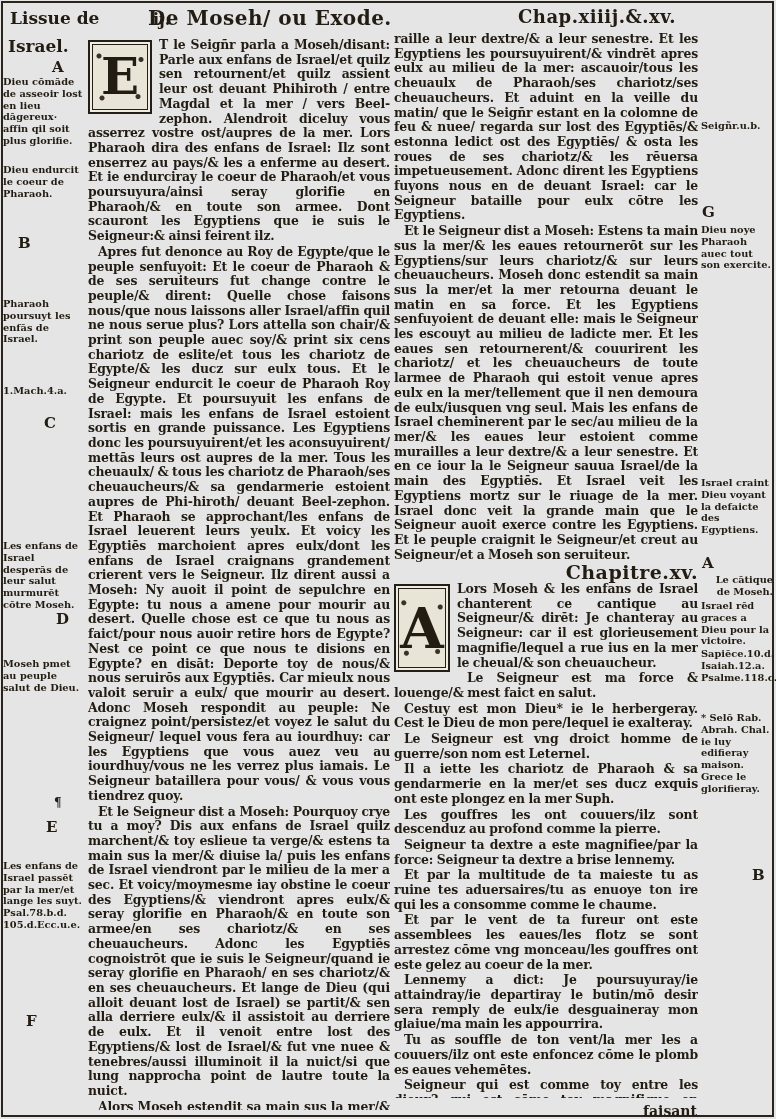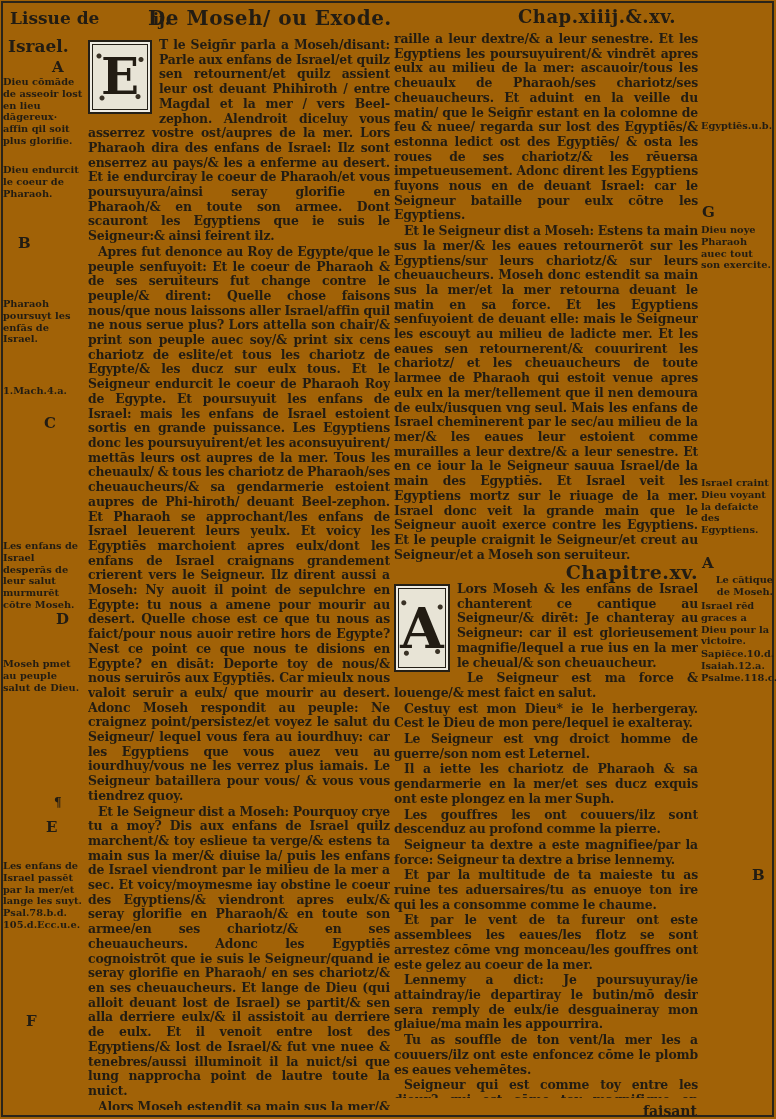--- a/index.html
+++ b/index.html
@@ -1,19 +1,19 @@
 <!DOCTYPE html>
 <html><head>
 <meta charset="utf-8">
 <style>
   html,body{margin:0;padding:0;background:#888;}
   .page{
     position:relative;
     width:776px;height:1119px;
-    background:#a16207;
+    background:#e5e5e5;
     font-family:"DejaVu Serif", serif;
     color:#221c13;
     overflow:hidden;
     box-sizing:border-box;
   }
   .frame{
     position:absolute;left:1px;top:1px;right:2px;bottom:2px;
     border:2px solid #2a241a;
     pointer-events:none;
   }
@@ -101,26 +101,27 @@
   <div class="mnote" style="left:3px;top:298px;">Pharaoh poursuyt les enfās de Israel.</div>
   <div class="mnote" style="left:3px;top:385px;">1.Mach.4.a.</div>
   <div class="mnote" style="left:3px;top:540px;">Les enfans de Israel desperās de leur salut murmurēt cōtre Moseh.</div>
   <div class="mnote" style="left:3px;top:658px;">Moseh pmet au peuple salut de Dieu.</div>
   <div class="mnote" style="left:3px;top:860px;">Les enfans de Israel passēt par la mer/et lange les suyt. Psal.78.b.d. 105.d.Ecc.u.e.</div>
 
   <div class="mletter" style="left:702px;top:203px;">G</div>
   <div class="mletter" style="left:702px;top:554px;">A</div>
   <div class="mletter" style="left:752px;top:866px;">B</div>
 
-  <div class="mnote mnote-r" style="left:701px;top:120px;">Egyptiēs.u.b.</div>
+  <div class="mnote mnote-r" style="left:701px;top:120px;">Seigñr.u.b.</div>
   <div class="mnote mnote-r" style="left:701px;top:224px;">Dieu noye Pharaoh auec tout son exercite.</div>
   <div class="mnote mnote-r" style="left:701px;top:477px;">Israel craint Dieu voyant la defaicte des Egyptiens.</div>
   <div class="mnote mnote-r" style="left:701px;top:574px;text-align:right;">Le cātique de Moseh.</div>
   <div class="mnote mnote-r" style="left:701px;top:600px;">Israel rēd graces a Dieu pour la victoire.</div>
   <div class="mnote mnote-r" style="left:701px;top:648px;">Sapiēce.10.d. Isaiah.12.a. Psalme.118.c.</div>
+  <div class="mnote mnote-r" style="left:701px;top:712px;">* Selō Rab. Abrah. Chal. ie luy edifieray maison. Grece le glorifieray.</div>
 
   <div class="col col-left">
     <p class="noindent">
       <span class="dropcap dropcap-e">E</span><span>T le Seigñr parla a Moseh/disant: Parle aux enfans de Israel/et quilz sen retournent/et quilz assient leur ost deuant Phihiroth / entre Magdal et la mer / vers Beel-zephon. Alendroit diceluy vous asserrez vostre ost/aupres de la mer. Lors Pharaoh dira des enfans de Israel: Ilz sont enserrez au pays/&amp; les a enferme au desert. Et ie endurciray le coeur de Pharaoh/et vous poursuyura/ainsi seray glorifie en Pharaoh/&amp; en toute son armee. Dont scauront les Egyptiens que ie suis le Seigneur:&amp; ainsi feirent ilz.</span>
     </p>
     <p>Apres fut denonce au Roy de Egypte/que le peuple senfuyoit: Et le coeur de Pharaoh &amp; de ses seruiteurs fut change contre le peuple/&amp; dirent: Quelle chose faisons nous/que nous laissons aller Israel/affin quil ne nous serue plus? Lors attella son chair/&amp; print son peuple auec soy/&amp; print six cens chariotz de eslite/et tous les chariotz de Egypte/&amp; les ducz sur eulx tous. Et le Seigneur endurcit le coeur de Pharaoh Roy de Egypte. Et poursuyuit les enfans de Israel: mais les enfans de Israel estoient sortis en grande puissance. Les Egyptiens donc les poursuyuirent/et les aconsuyuirent/ mettās leurs ost aupres de la mer. Tous les cheuaulx/ &amp; tous les chariotz de Pharaoh/ses cheuaucheurs/&amp; sa gendarmerie estoient aupres de Phi-hiroth/ deuant Beel-zephon. Et Pharaoh se approchant/les enfans de Israel leuerent leurs yeulx. Et voicy les Egyptiēs marchoient apres eulx/dont les enfans de Israel craignans grandement crierent vers le Seigneur. Ilz dirent aussi a Moseh: Ny auoit il point de sepulchre en Egypte: tu nous a amene pour mourir au desert. Quelle chose est ce que tu nous as faict/pour nous auoir retire hors de Egypte? Nest ce point ce que nous te disions en Egypte? en disāt: Deporte toy de nous/&amp; nous seruirōs aux Egyptiēs. Car mieulx nous valoit seruir a eulx/ que mourir au desert. Adonc Moseh respondit au peuple: Ne craignez point/persistez/et voyez le salut du Seigneur/ lequel vous fera au iourdhuy: car les Egyptiens que vous auez veu au iourdhuy/vous ne les verrez plus iamais. Le Seigneur bataillera pour vous/ &amp; vous vous tiendrez quoy.</p>
     <p>Et le Seigneur dist a Moseh: Pourquoy crye tu a moy? Dis aux enfans de Israel quilz marchent/&amp; toy eslieue ta verge/&amp; estens ta main sus la mer/&amp; diuise la/ puis les enfans de Israel viendront par le milieu de la mer a sec. Et voicy/moymesme iay obstine le coeur des Egyptiens/&amp; viendront apres eulx/&amp; seray glorifie en Pharaoh/&amp; en toute son armee/en ses chariotz/&amp; en ses cheuaucheurs. Adonc les Egyptiēs cognoistrōt que ie suis le Seigneur/quand ie seray glorifie en Pharaoh/ en ses chariotz/&amp; en ses cheuaucheurs. Et lange de Dieu (qui alloit deuant lost de Israel) se partit/&amp; sen alla derriere eulx/&amp; il assistoit au derriere de eulx. Et il venoit entre lost des Egyptiens/&amp; lost de Israel/&amp; fut vne nuee &amp; tenebres/aussi illuminoit il la nuict/si que lung napprocha point de lautre toute la nuict.</p>
     <p>Alors Moseh estendit sa main sus la mer/&amp; le Seigneur feit reculer la mer toute la nuict par impetueux vent dorient/&amp; mist la mer a sec/&amp; les eaues furent diuisees. Et les enfans de Israel vindrent par le milieu de la mer a sec:&amp; les eaues leur estoient comme vne mu-</p>
   </div>
 

